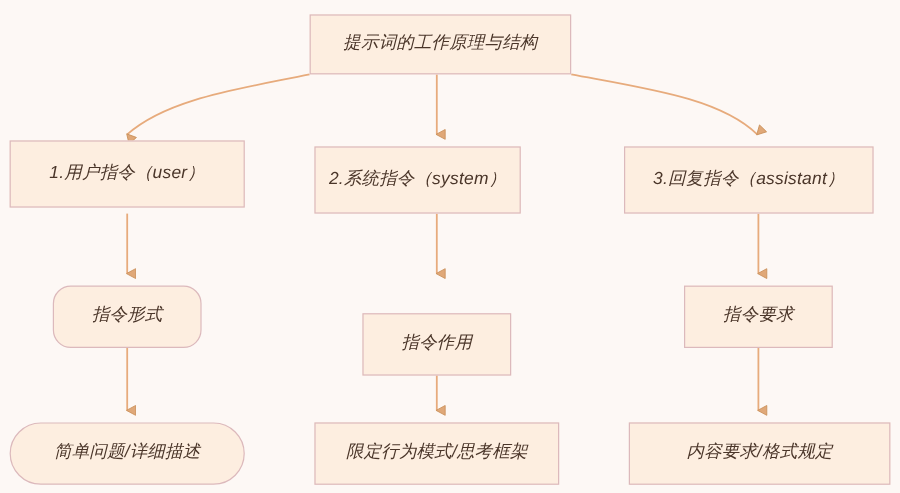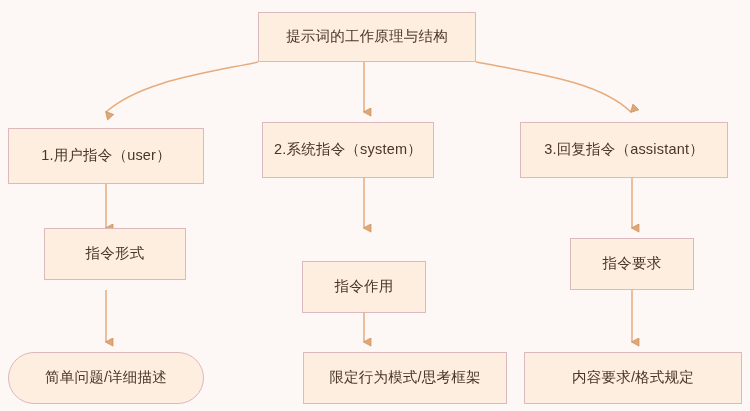--- a/index.html
+++ b/index.html
@@ -37,34 +37,35 @@
     justify-content: center;
     color: #4a3529;
     font-size: 14.5px;
     letter-spacing: 0.2px;
     white-space: nowrap;
     z-index: 2;
   }
   .node-label {
     display: block;
     line-height: 1.2;
+    font-style: italic;
   }
   
   .n-root  { left: 258px; top: 12px;  width: 218px; height: 50px; }
   
-  .n-l1-a  { left: 8px;   top: 128px; width: 196px; height: 56px; }
+  .n-l1-a  { left: 8px;   top: 117px; width: 196px; height: 56px; }
   .n-l1-b  { left: 262px; top: 122px; width: 172px; height: 56px; }
   .n-l1-c  { left: 520px; top: 122px; width: 208px; height: 56px; }
   
-  .n-l2-a  { left: 44px;  top: 228px; width: 142px; height: 52px; }
+  .n-l2-a  { left: 44px;  top: 238px; width: 124px; height: 52px; border-radius: 15px; }
   .n-l2-b  { left: 302px; top: 238px; width: 124px; height: 52px; margin-top: 23px; }
   .n-l2-c  { left: 570px; top: 238px; width: 124px; height: 52px; }
   
   .n-l3-a  { left: 8px;   top: 352px; width: 196px; height: 52px; border-radius: 26px; }
-  .n-l3-b  { left: 262px; top: 352px; width: 204px; height: 52px; margin-left: 41px; }
+  .n-l3-b  { left: 262px; top: 352px; width: 204px; height: 52px; }
   .n-l3-c  { left: 524px; top: 352px; width: 218px; height: 52px; }
 </style>
 </head>
 <body>
 
 <div id="diagram-root">
 
   <svg id="edge-layer" width="750" height="411" viewBox="0 0 750 411" xmlns="http://www.w3.org/2000/svg">
     <defs>
       <marker id="arrowhead" markerWidth="9" markerHeight="9" refX="4.5" refY="7.6" orient="auto" markerUnits="userSpaceOnUse">

